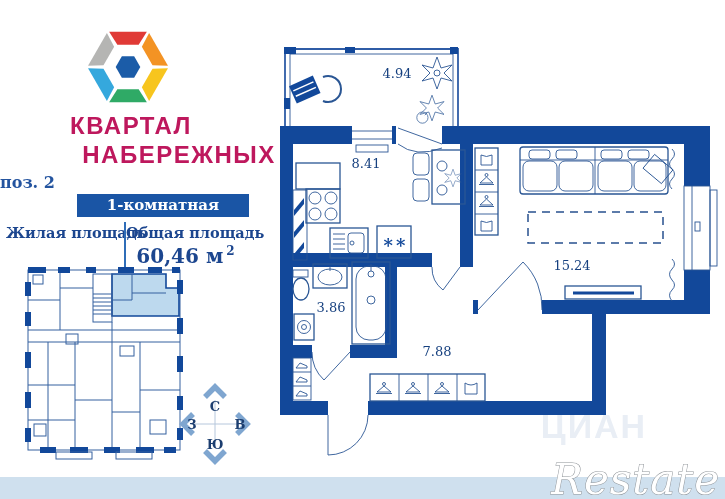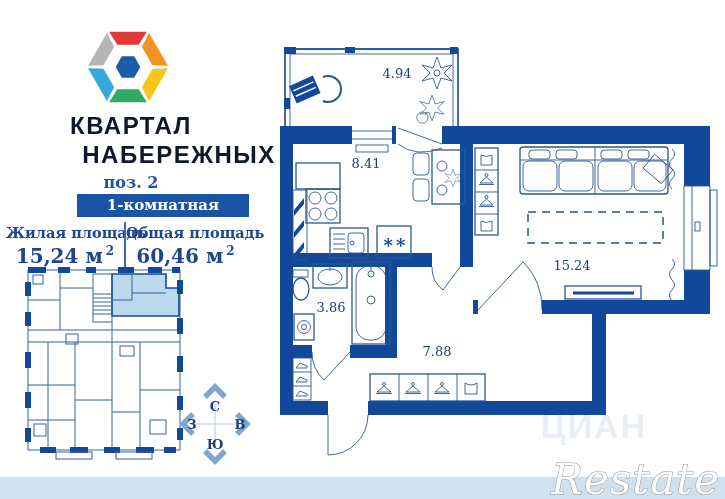--- a/index.html
+++ b/index.html
@@ -2,25 +2,25 @@
 <html><head>
 <meta charset="utf-8">
 <style>
   html,body{margin:0;padding:0;background:#fff;}
   .stage{position:relative;width:725px;height:499px;background:#ffffff;overflow:hidden;
          font-family:"Liberation Sans",sans-serif;}
   svg{display:block;}
   .overlay{position:absolute;left:0;top:0;}
   
   .logo-wrap{position:absolute;left:84px;top:26px;width:88px;height:82px;}
-  .hdr-title{position:absolute;left:0;width:262px;text-align:center;color:#0f172a;
+  .hdr-title{position:absolute;left:0;width:262px;text-align:center;color:#be185d;
              font-weight:bold;letter-spacing:1.5px;font-size:24px;line-height:28px;}
   .t1{top:112px;}
   .t2{top:141px;padding-left:48px;}
-  .pos{position:absolute;top:173px;left:0;width:262px;text-align:center;
+  .pos{position:absolute;top:173px;left:0;width:262px;text-align:left;
        font-family:"DejaVu Serif",serif;font-weight:bold;font-size:16px;color:#24549f;}
   .banner{position:absolute;top:194px;left:36px;width:172px;height:23px;background:#1a55a5;
           color:#fff;font-family:"DejaVu Serif",serif;font-weight:bold;font-size:15px;
           text-align:center;line-height:23px;margin-left:41px;}
   .areas{position:absolute;top:222px;left:6px;width:240px;display:flex;
          font-family:"DejaVu Serif",serif;color:#1c468f;text-align:center;}
   .areas .col{width:118px;padding:2px 0 4px 0;}
   .areas .col.right{border-left:2px solid #2f6db8;width:119px;}
   .alabel{font-size:14.5px;font-weight:bold;white-space:nowrap;}
   .avalue{font-size:20px;font-weight:bold;margin-top:3px;}
@@ -64,21 +64,20 @@
   </div>
 
   <div class="hdr-title t1">КВАРТАЛ</div>
   <div class="hdr-title t2">НАБЕРЕЖНЫХ</div>
   <div class="pos">поз. 2</div>
   <div class="banner">1-комнатная квартира</div>
 
   <div class="areas">
     <div class="col">
       <div class="alabel">Жилая площадь</div>
-      <div class="avalue"><span>15,24 м</span><sup>2</sup></div>
     </div>
     <div class="col right">
       <div class="alabel">Общая площадь</div>
       <div class="avalue"><span>60,46 м</span><sup>2</sup></div>
     </div>
   </div>
 
   <svg class="overlay" width="725" height="499" viewBox="0 0 725 499">
 
     <rect x="0" y="477" width="725" height="22" fill="#cfe0ee"></rect>

